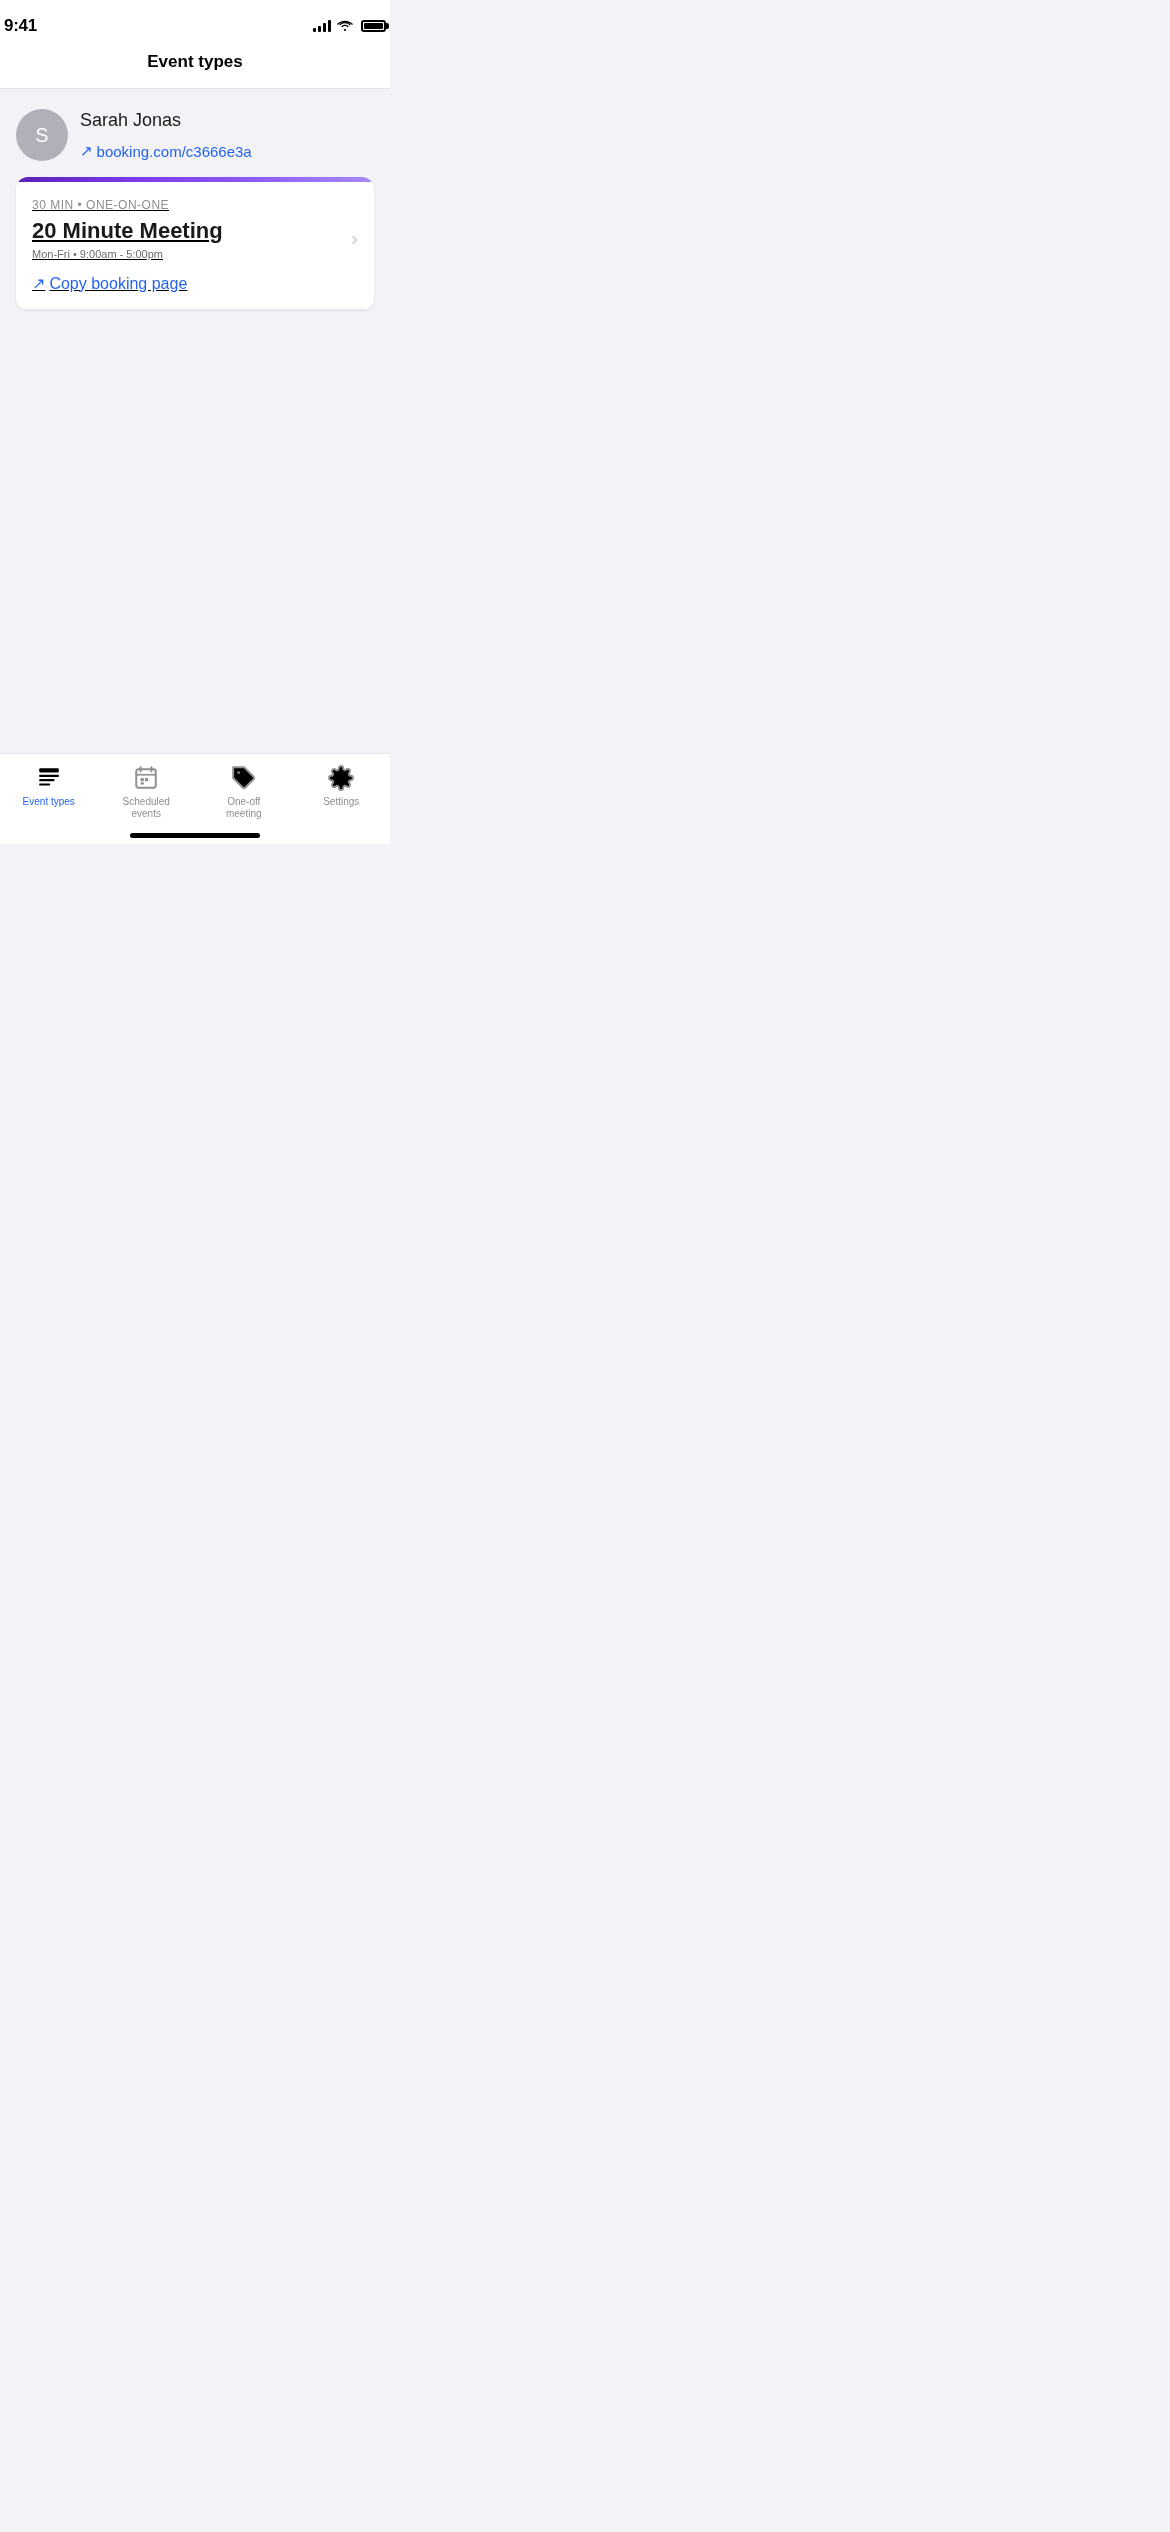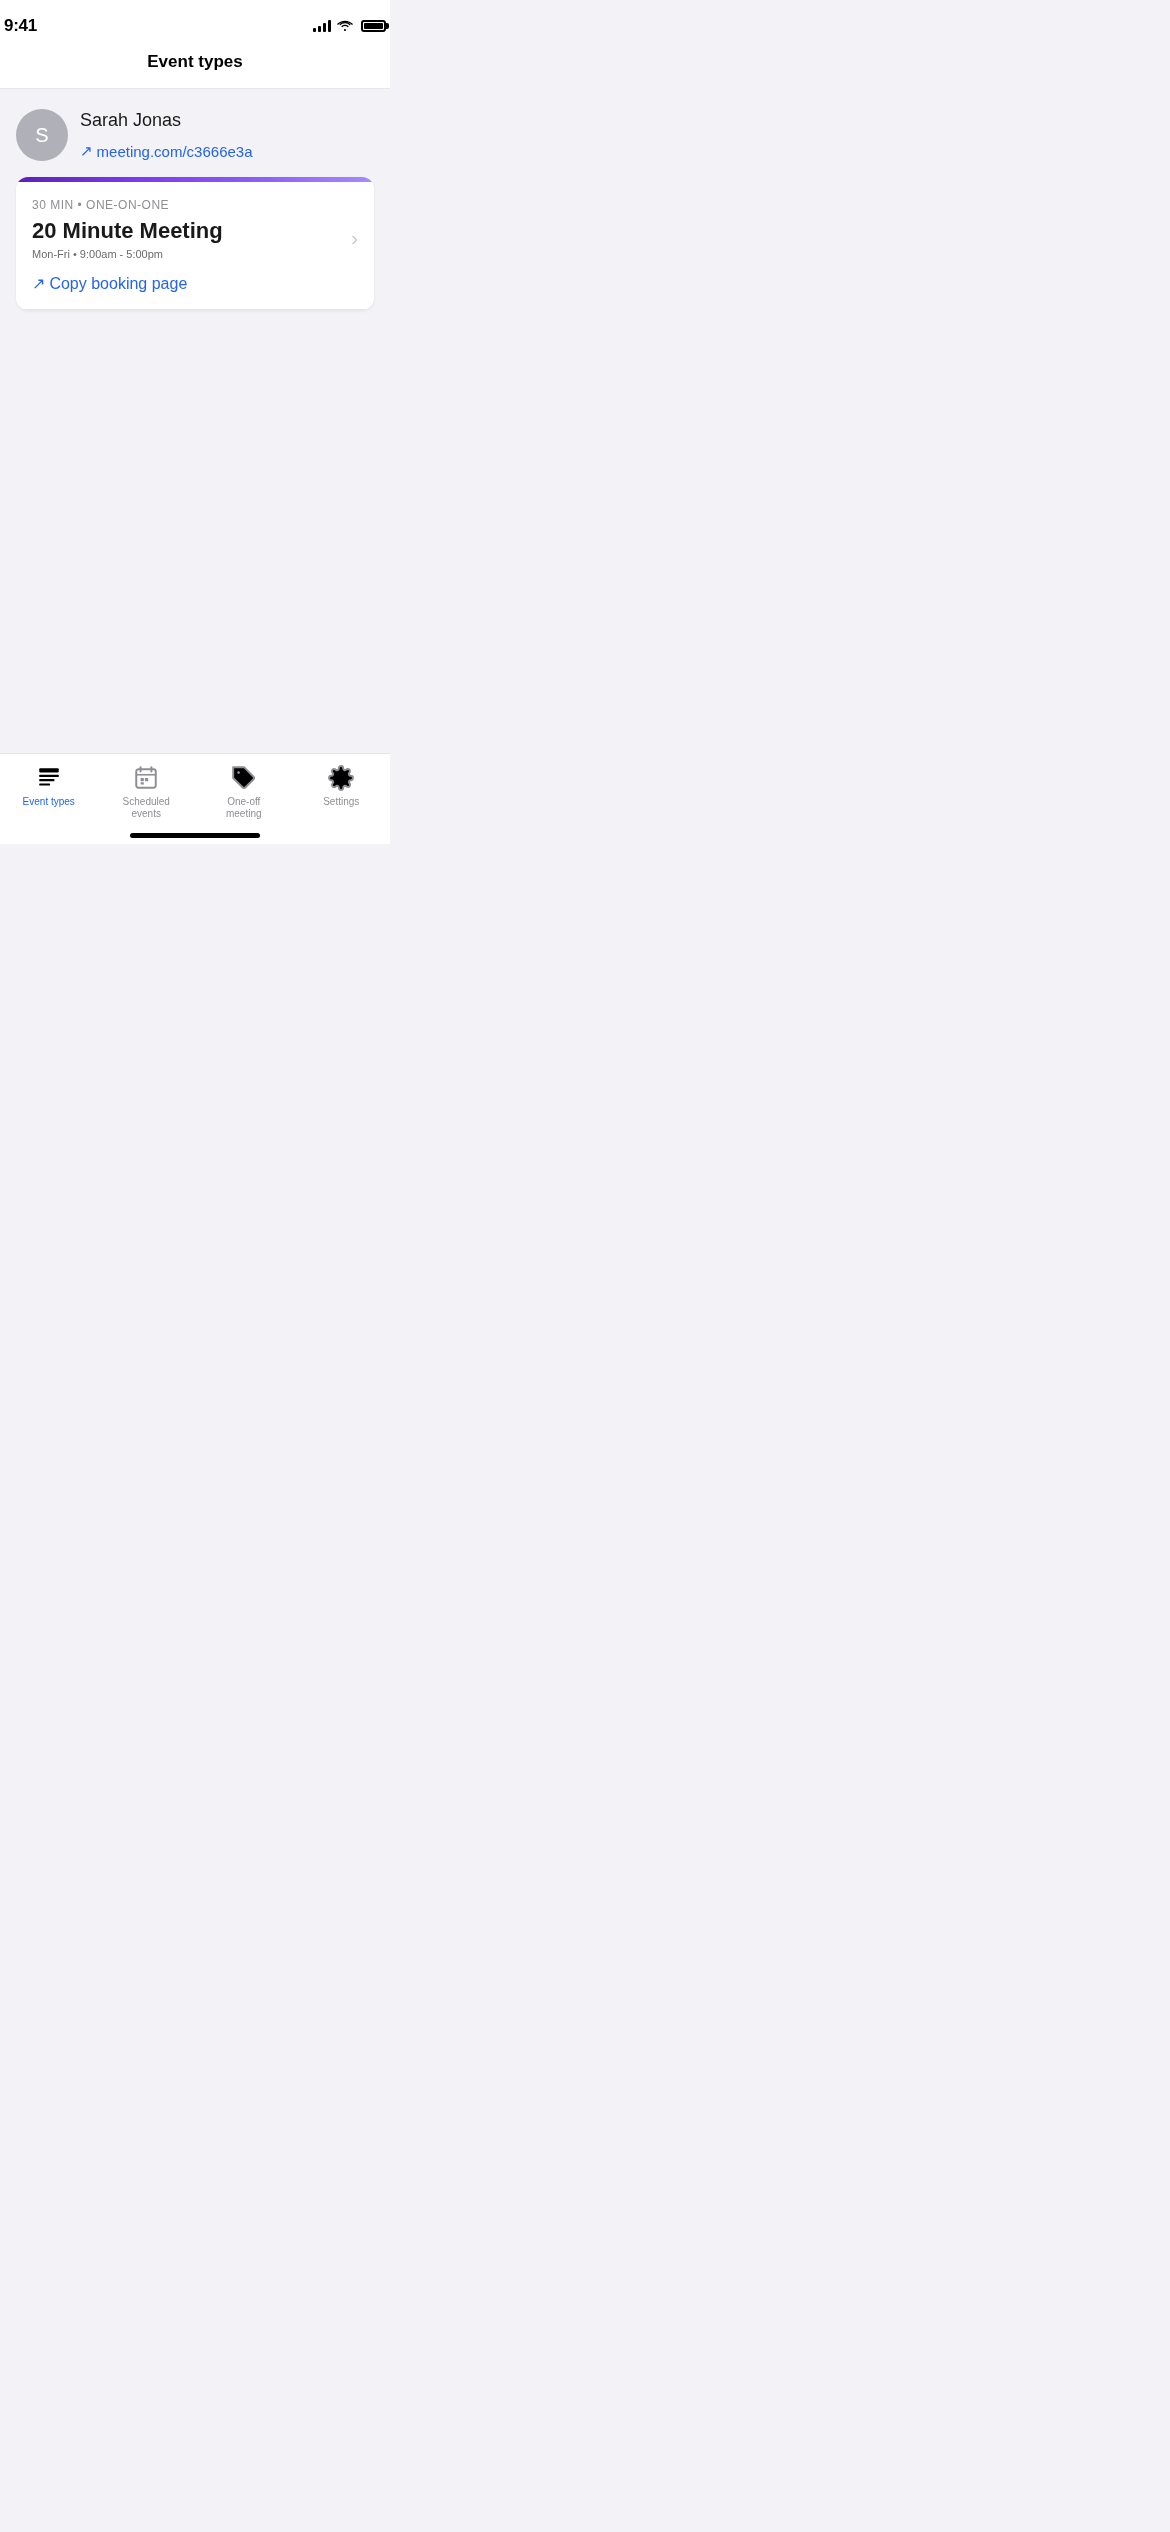--- a/index.html
+++ b/index.html
@@ -164,20 +164,21 @@
     }
 
     .card-top-bar {
       height: 5px;
       background: linear-gradient(to right, #5b21b6, #7c3aed, #8b5cf6, #a78bfa);
     }
 
     .card-body {
       padding: 16px 16px 0;
       position: relative;
+      text-decoration: underline;
     }
 
     .event-meta {
       font-size: 12px;
       font-weight: 500;
       color: #8e8e93;
       letter-spacing: 0.5px;
       text-transform: uppercase;
       margin-bottom: 6px;
     }
@@ -331,21 +332,21 @@
 </div>
 
 <div class="main-content">
 
   <div class="user-profile">
     <div class="avatar">S</div>
     <div class="user-info">
       <span class="user-name">Sarah Jonas</span>
       <a class="user-link" href="#">
         <span>↗</span>
-        <span>meeting.com/c3666e3a</span>
+        <span>booking.com/c3666e3a</span>
       </a>
     </div>
   </div>
 
   <div class="event-card">
     <div class="card-top-bar"></div>
 
     <div class="card-body">
       <div class="event-meta">30 MIN • ONE-ON-ONE</div>
       <div class="event-title">20 Minute Meeting</div>

